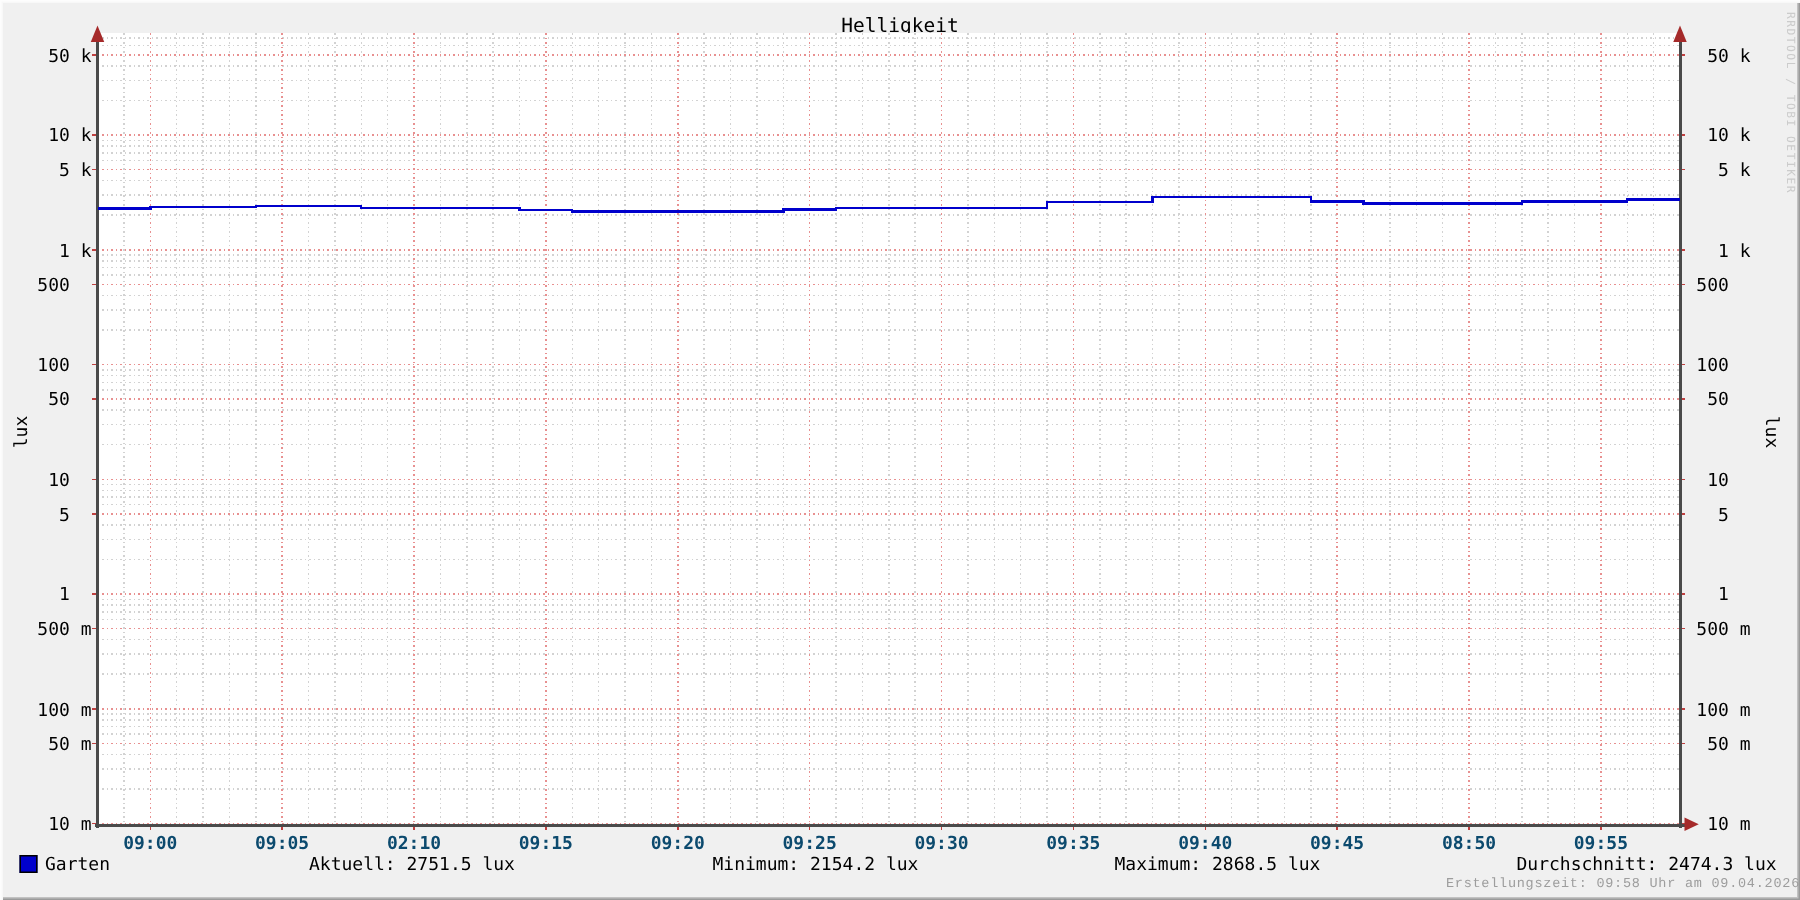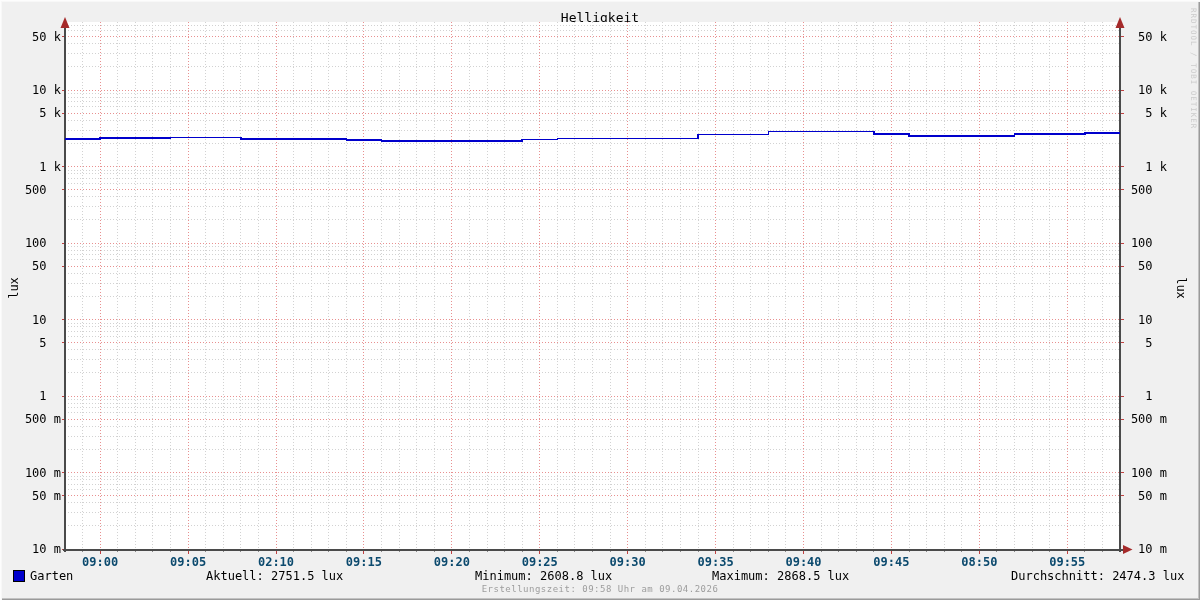--- a/index.html
+++ b/index.html
@@ -46,25 +46,25 @@
   }
   .legend-row{position:absolute;left:0;top:569px;width:1200px;height:15px;}
   .swatch{
     position:absolute;left:13px;top:1px;width:10px;height:10px;
     background:#0000cc;border:1px solid #000;
   }
   .series-label{position:absolute;left:30px;top:0;font-size:12px;line-height:14px;}
   .stat{position:absolute;top:0;font-size:12px;line-height:14px;white-space:pre;}
   .stat-0{left:206px;}
   .stat-1{left:475px;}
-  .stat-2{left:712px;}
+  .stat-2{left:743px;}
   .stat-3{left:1011px;}
   .footer{
-    position:absolute;left:0;right:0;top:584px;text-align:center;
-    font-size:9px;line-height:11px;color:#9d9d9d;letter-spacing:.5px;
+    position:absolute;left:0;right:0;top:584px;text-align:right;
+    font-size:9px;line-height:11px;color:#9d9d9d;letter-spacing:.5px;font-family:Liberation Mono, monospace;
   }
 </style>
 </head>
 <body>
 
 <div id="frame"></div>
 
 <div class="title">Helligkeit</div>
 
 <svg id="plot-svg" width="1200" height="600" viewBox="0 0 1200 600">
@@ -297,21 +297,21 @@
 
 <div class="unit-left">lux</div>
 <div class="unit-right">lux</div>
 
 <div class="watermark">RRDTOOL / TOBI OETIKER</div>
 
 <div class="legend-row">
   <span class="swatch" style="background: rgb(0, 0, 204);"></span>
   <span class="series-label">Garten</span>
   <span class="stat stat-0">Aktuell: 2751.5 lux</span>
-  <span class="stat stat-1">Minimum: 2608.8 lux</span>
+  <span class="stat stat-1">Minimum: 2154.2 lux</span>
   <span class="stat stat-2">Maximum: 2868.5 lux</span>
   <span class="stat stat-3">Durchschnitt: 2474.3 lux</span>
 </div>
 
 <div class="footer">Erstellungszeit: 09:58 Uhr am 09.04.2026</div>
 
 <div class="ylab" style="top: 28.5288px;">50 k</div>
 <div class="ylabr" style="top: 28.5288px;">50 k</div>
 <div class="ylab" style="top: 82px;">10 k</div>
 <div class="ylabr" style="top: 82px;">10 k</div>

